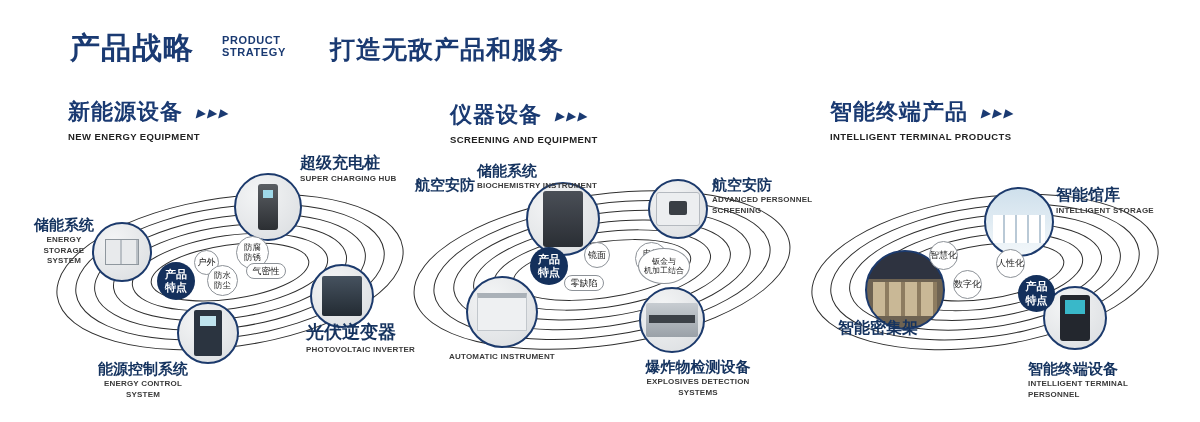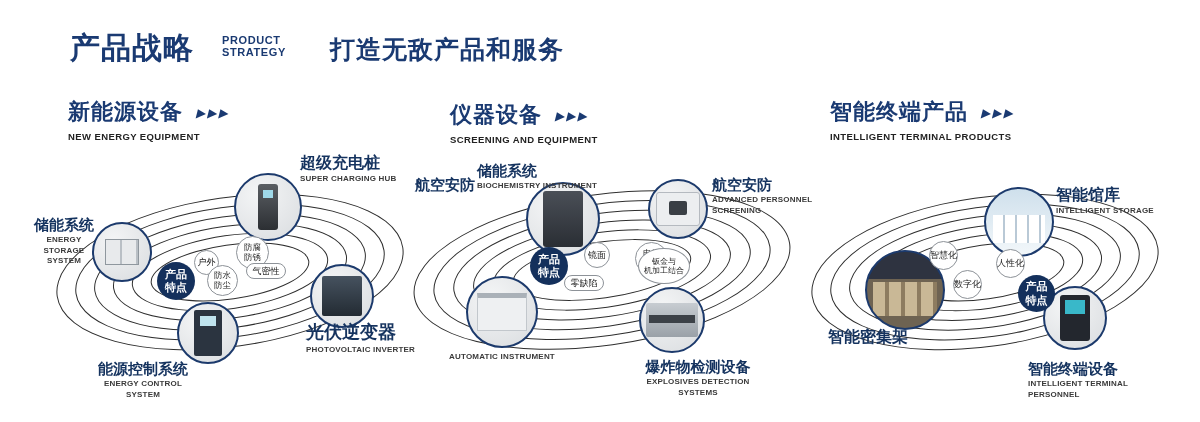--- a/index.html
+++ b/index.html
@@ -199,21 +199,21 @@
   <div class="badge" style="left:1018px;top:275px;width:37px;height:37px">产品
 特点</div>
   <div class="tag" style="left:929px;top:241px;width:29px;height:29px">智慧化</div>
   <div class="tag" style="left:996px;top:249px;width:29px;height:29px">人性化</div>
   <div class="tag" style="left:953px;top:270px;width:29px;height:29px">数字化</div>
 
   <div class="label" style="left:1056px;top:186px">
     <div class="cn" style="font-size:16px">智能馆库</div>
     <div class="en">INTELLIGENT STORAGE</div>
   </div>
-  <div class="label" style="left:818px;top:328px;width:100px;text-align:center">
+  <div class="label" style="left:818px;top:319px;width:100px;text-align:right">
     <div class="cn" style="font-size:16px">智能密集架</div>
   </div>
   <div class="label" style="left:1028px;top:360px;width:140px">
     <div class="cn" style="font-size:15px">智能终端设备</div>
     <div class="en">INTELLIGENT TERMINAL PERSONNEL</div>
   </div>
 
 </div>
 
 </body></html>

